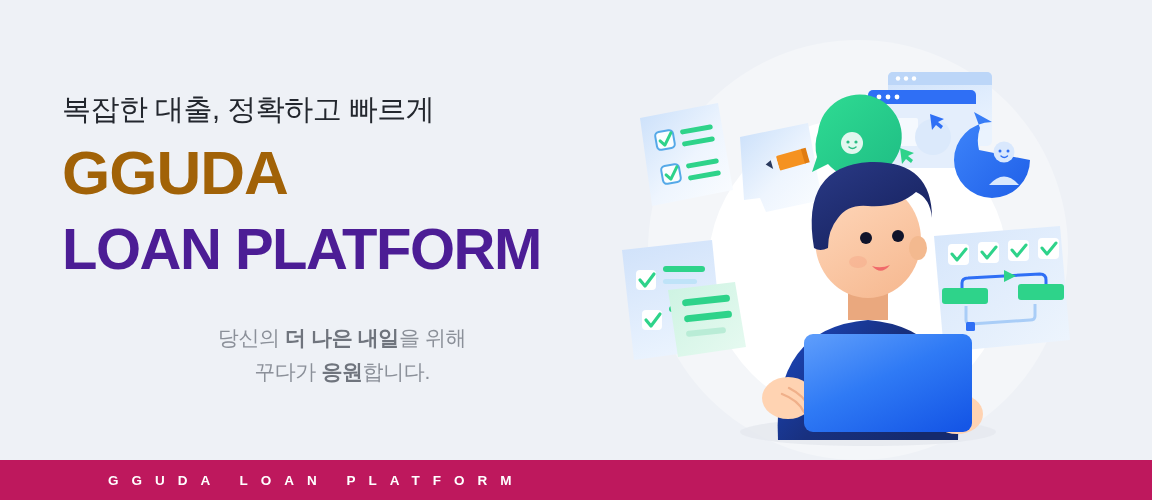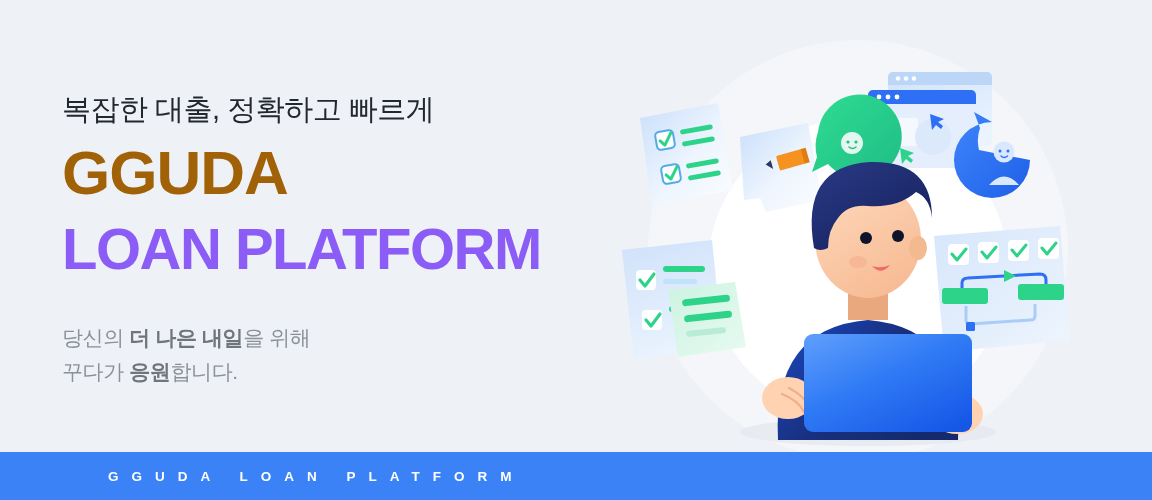--- a/index.html
+++ b/index.html
@@ -37,43 +37,44 @@
     font-weight:800;
     color:#a16207;
     letter-spacing:-1px;
     line-height:1.02;
     margin:0;
     white-space:nowrap;
   }
   .product{
     font-size:58px;
     font-weight:800;
-    color:#8b5cf6;
+    color:#4c1d95;
     letter-spacing:-1.5px;
     line-height:1.15;
     margin:12px 0 0 0;
     white-space:nowrap;
   }
   .tagline{
     margin:38px 0 0 0;
     font-size:21px;
     line-height:1.65;
     color:#8b9099;
     font-weight:400;
     letter-spacing:-0.4px;
+    text-align:center;
   }
   .tagline b{color:#6f747d;font-weight:700;}
   .tagline .ln{display:block;white-space:nowrap;}
 
   
   .ticker{
     position:absolute;
     left:0;bottom:0;
-    width:1152px;height:48px;
-    background:#3b82f6;
+    width:1152px;height:40px;
+    background:#be185d;
     display:flex;align-items:center;
     overflow:hidden;
   }
   .ticker-text{
     color:#ffffff;
     font-size:13.5px;
     font-weight:600;
     letter-spacing:13px;
     padding-left:108px;
     white-space:nowrap;

